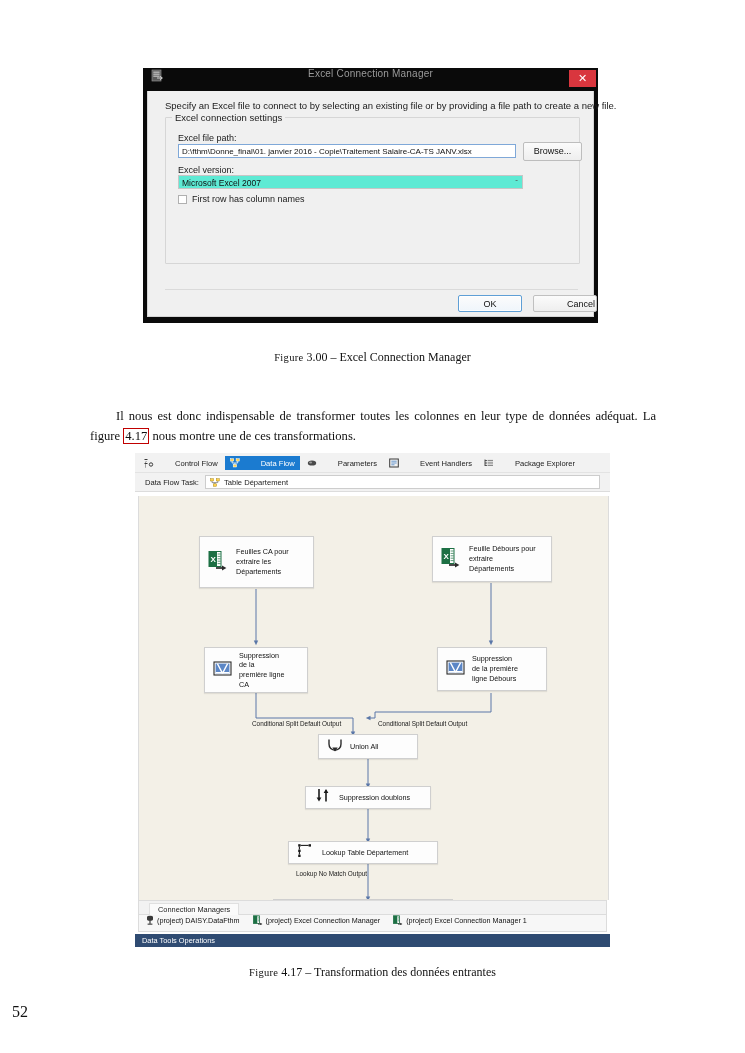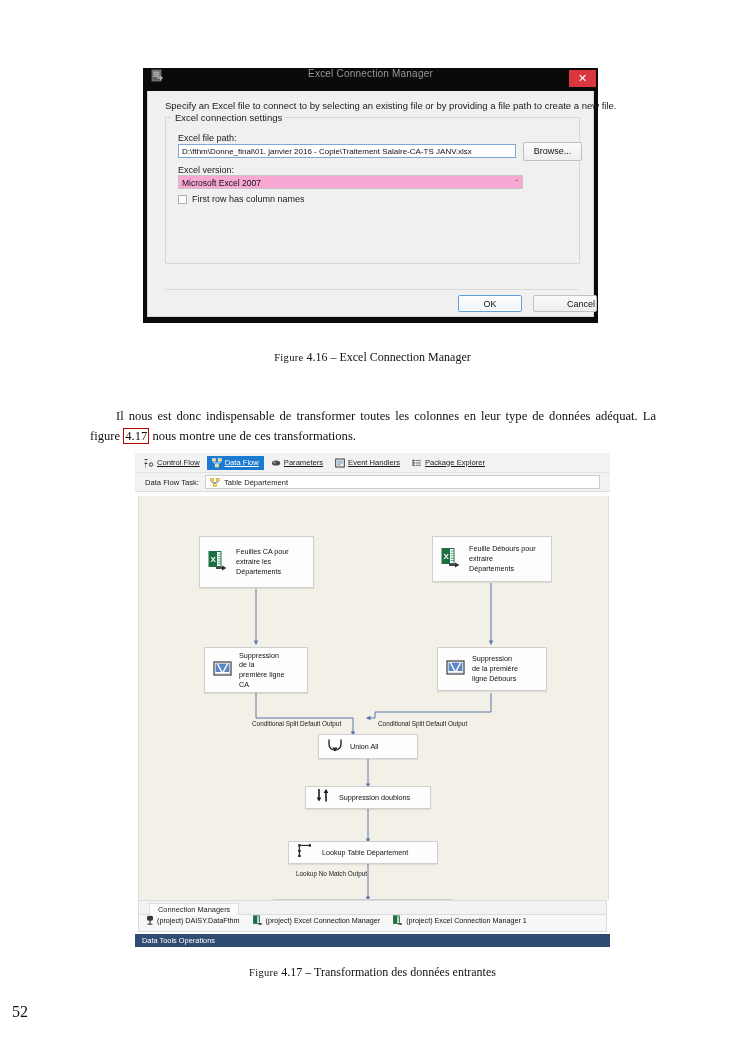--- a/index.html
+++ b/index.html
@@ -121,21 +121,21 @@
     border-radius: 2px;
     font-size: 9px;
     color: #101010;
     text-align: center;
     line-height: 16px;
   }
   #sel-version {
     position: absolute;
     left: 30px; top: 84px;
     width: 345px; height: 14px;
-    background: #f9a8d4;
+    background: #5eead4;
     border: 1px solid #c6c6c6;
     font-size: 8.5px;
     color: #101010;
     line-height: 14px;
     padding-left: 3px;
     box-sizing: border-box;
   }
   #sel-arrow {
     position: absolute;
     right: 4px; top: 0px;
@@ -241,28 +241,27 @@
     width: 475px; height: 20px;
     background: #f2f2f2;
     border-bottom: 1px solid #e3e3e3;
     display: flex;
     align-items: center;
     padding-left: 4px;
     box-sizing: border-box;
   }
   .tabitem {
     display: flex;
-    align-items: flex-start;
-    gap: 3px;
+    align-items: flex-end;
+    gap: 21px;
     font-size: 7.6px;
     color: #1b1b1b;
     padding: 2px 5px;
     margin-right: 2px;
     white-space: nowrap;
-    text-decoration: underline;
   }
   .tabitem.active {
     background: #1b7bd0;
     color: #ffffff;
   }
   .tabicon { width: 10px; height: 10px; display:block; }
 
   #ssis-task-bar {
     position: absolute;
     left: 0; top: 20px;
@@ -427,21 +426,21 @@
     </div>
 
     <div id="dlg-sep"></div>
     <div class="dlg-btn" id="btn-ok">OK</div>
     <div class="dlg-btn" id="btn-cancel">Cancel</div>
   </div>
 </div>
 
 <div class="caption" id="cap-416">
   <span class="smcaps">Figure</span>
-  <span>4.16 – Excel Connection Manager</span>
+  <span>3.00 – Excel Connection Manager</span>
 </div>
 
 <p id="para">
   <span>Il nous est donc indispensable de transformer toutes les colonnes en leur type de données adéquat. La figure </span><span class="xref">4.17</span><span> nous montre une de ces transformations.</span>
 </p>
 
 <div id="ssis">
 
   <div id="ssis-tabs">
 

